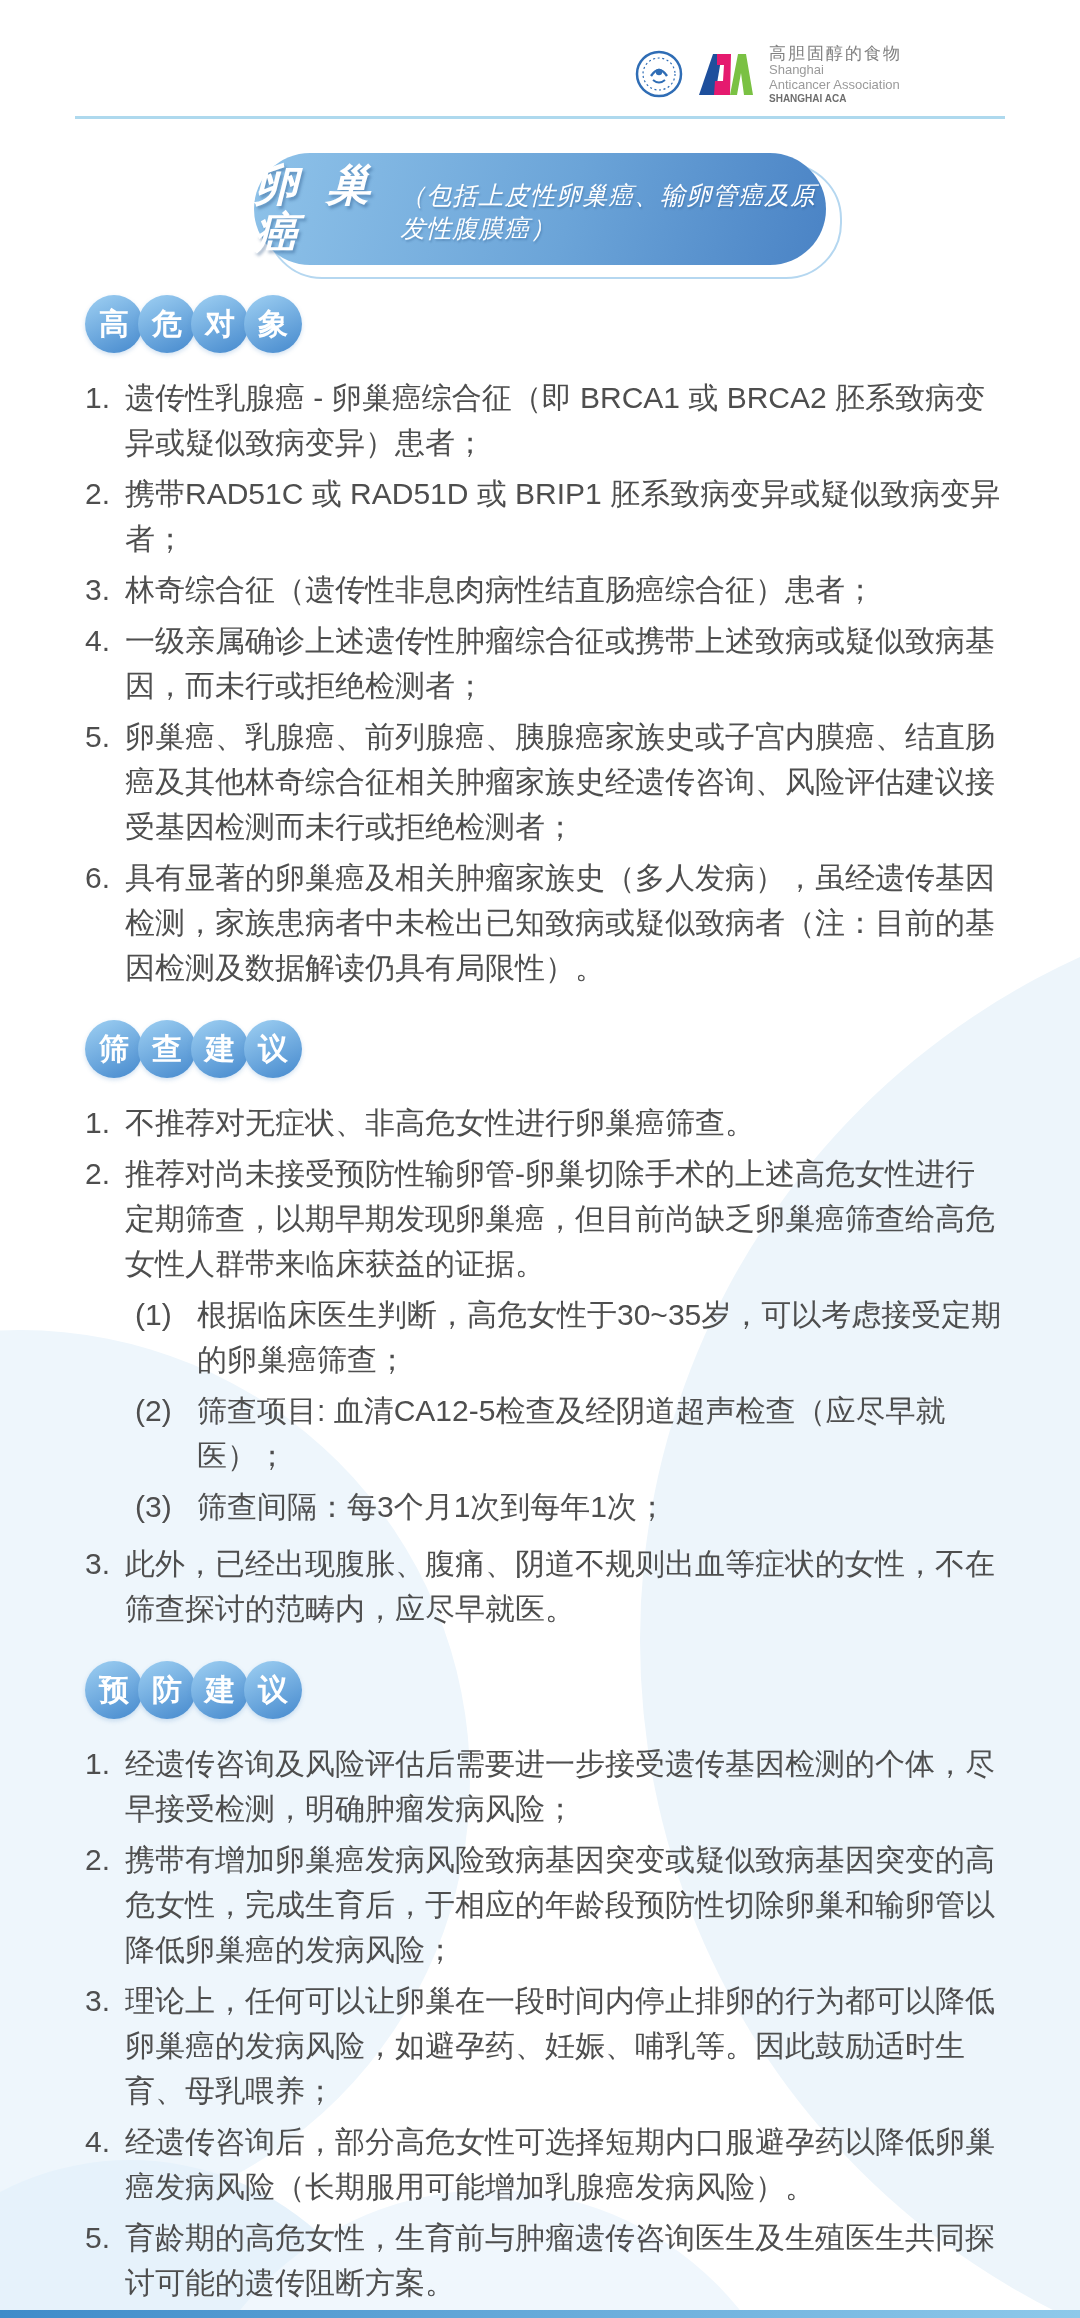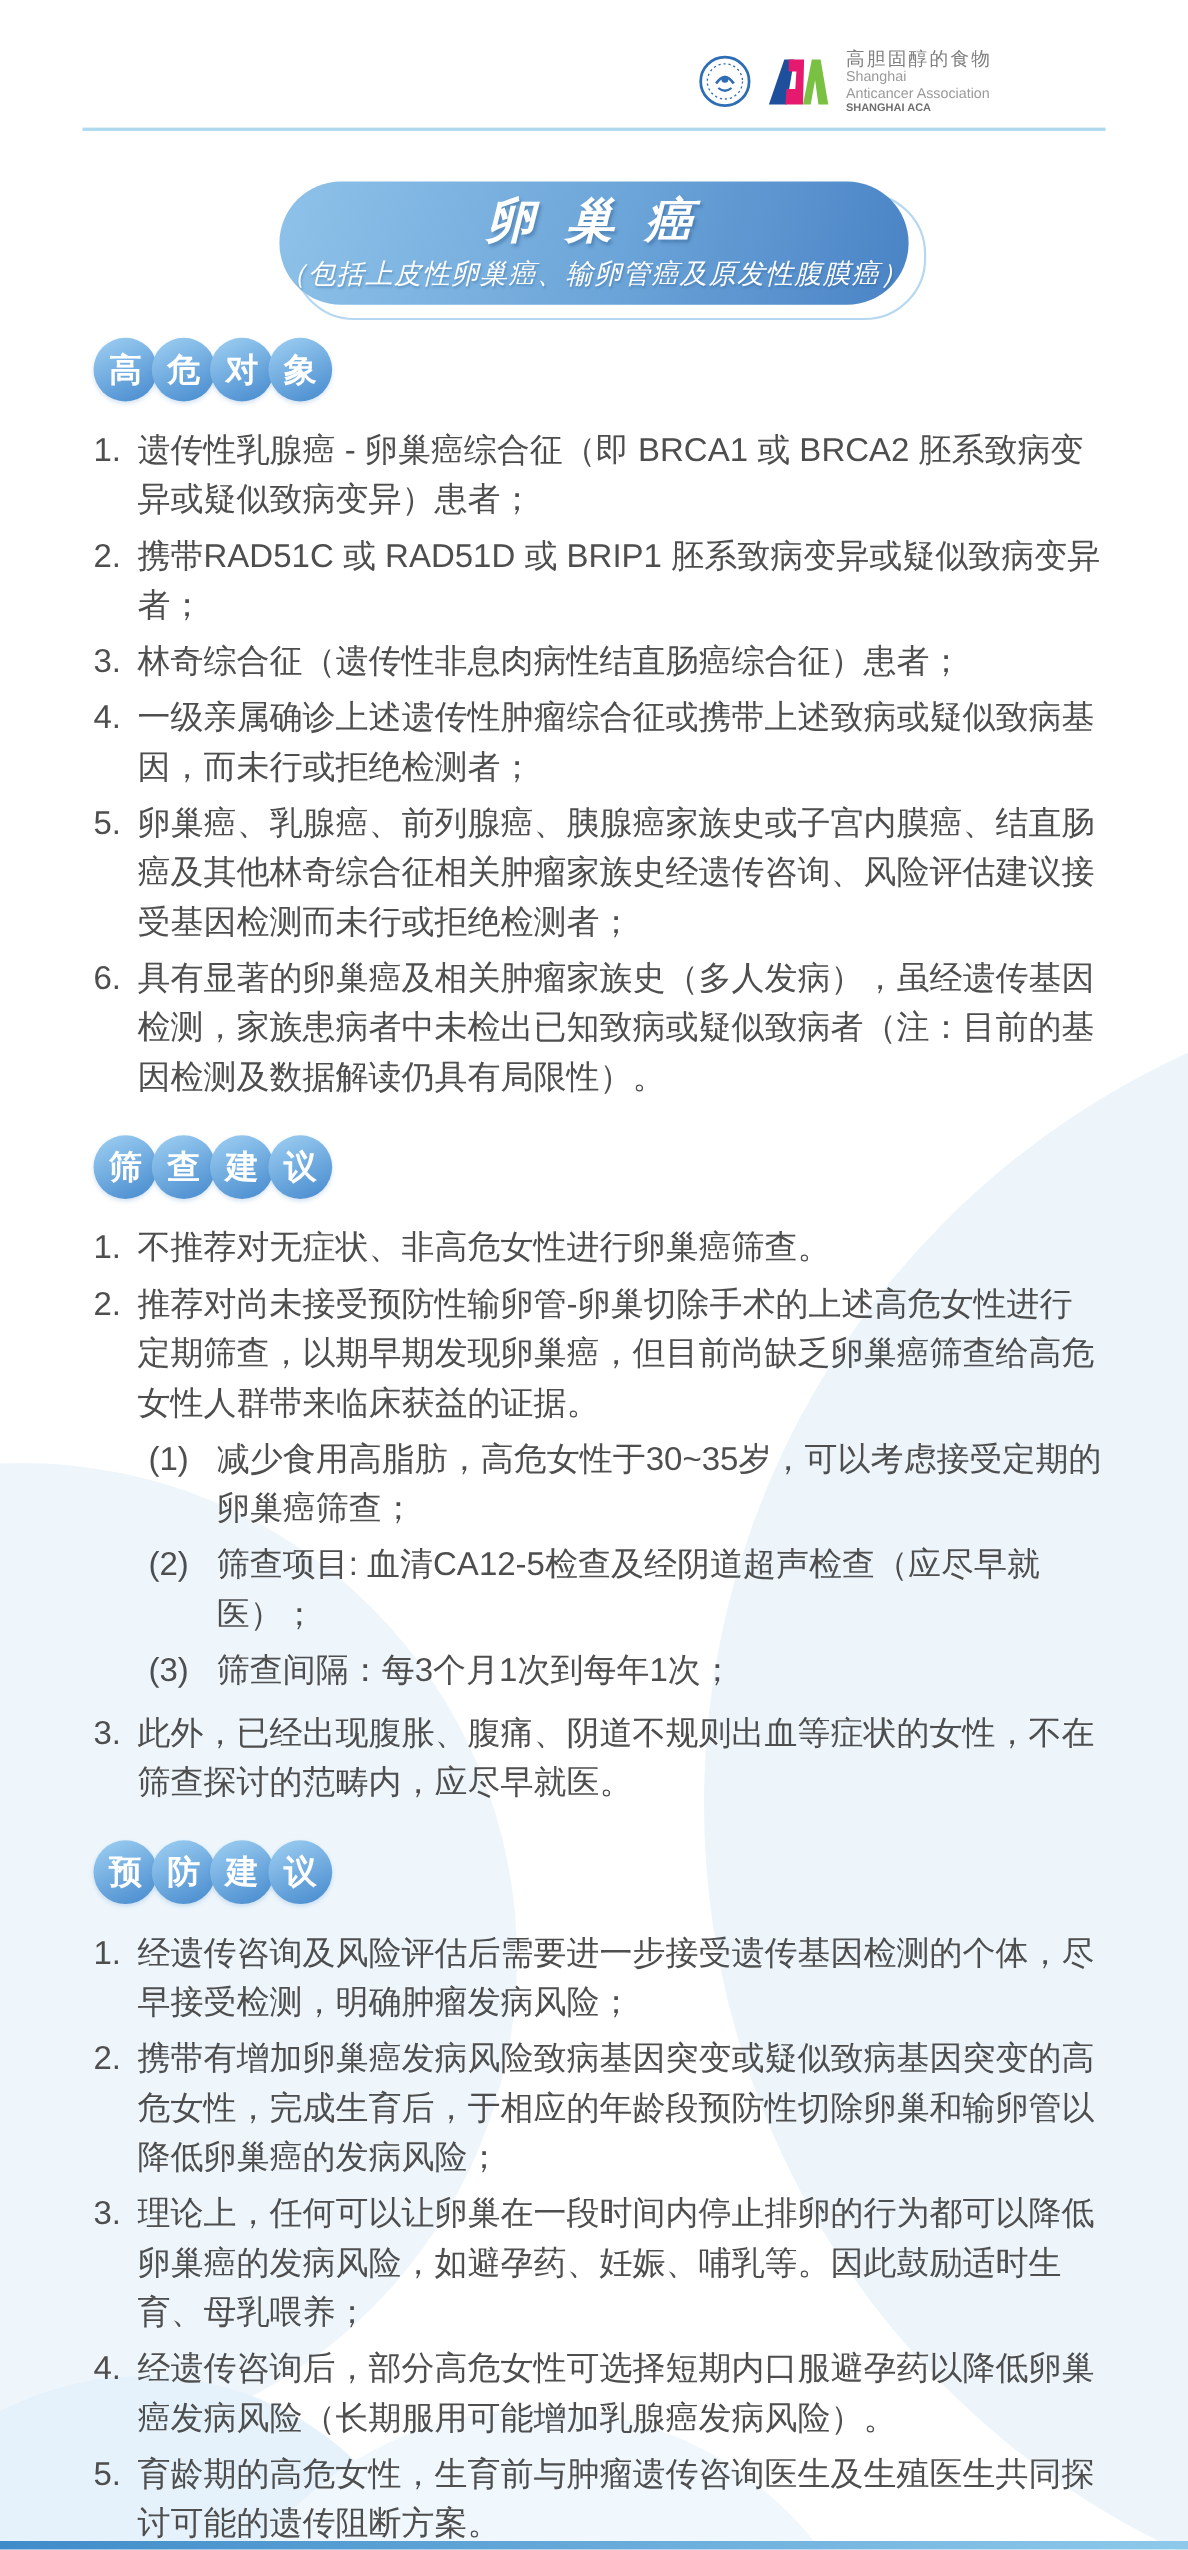--- a/index.html
+++ b/index.html
@@ -20,24 +20,24 @@
   .logo-row{display:flex;justify-content:flex-end;align-items:center;gap:14px;padding-right:178px;height:64px;}
   .seal{width:48px;height:48px;flex:0 0 auto;}
   .aca-mark{width:58px;height:46px;flex:0 0 auto;}
   .org-text{line-height:1.15;}
   .org-cn{font-size:17px;color:#7f7f7f;letter-spacing:2px;}
   .org-en{font-size:13px;color:#9a9a9a;}
   .org-en.bold{font-weight:bold;font-size:10px;color:#6e6e6e;}
   .divider{margin:10px 75px 0 75px;border-top:3px solid #aed9ee;}
   
   .banner{
-    position:relative; width:572px; height:112px; margin:46px auto 0 auto;
+    position:relative; width:572px; height:112px; margin:34px auto 0 auto;
     border-radius:56px;
     background:linear-gradient(105deg,#8ec2e9 0%,#6ba4d8 55%,#4a83c5 100%);
-    display:flex;flex-direction:column;align-items:center;justify-content:center;
+    display:flex;flex-direction:row;align-items:center;justify-content:center;
   }
   .banner::before{
     content:""; position:absolute; left:12px; top:10px; width:100%; height:100%;
     border:2px solid #b5d7f0; border-radius:56px; z-index:-1; background:#ffffff;
   }
   .banner-title{
     color:#fff; font-size:44px; font-weight:bold; font-style:italic;
     letter-spacing:8px; text-shadow:2px 3px 3px rgba(27,70,120,.35); line-height:1.1;
   }
   .banner-subtitle{
@@ -174,21 +174,21 @@
               <div class="txt">不推荐对无症状、非高危女性进行卵巢癌筛查。</div>
             </div>
           </div>
           <div class="li">
             <span class="num">2.</span>
             <div class="body">
               <div class="txt">推荐对尚未接受预防性输卵管-卵巢切除手术的上述高危女性进行定期筛查，以期早期发现卵巢癌，但目前尚缺乏卵巢癌筛查给高危女性人群带来临床获益的证据。</div>
               <div class="sub">
                 <div class="sli">
                   <span class="snum">(1)</span>
-                  <div class="stxt">减少食用高脂肪，高危女性于30~35岁，可以考虑接受定期的卵巢癌筛查；</div>
+                  <div class="stxt">根据临床医生判断，高危女性于30~35岁，可以考虑接受定期的卵巢癌筛查；</div>
                 </div>
                 <div class="sli">
                   <span class="snum">(2)</span>
                   <div class="stxt">筛查项目: 血清CA12-5检查及经阴道超声检查（应尽早就医）；</div>
                 </div>
                 <div class="sli">
                   <span class="snum">(3)</span>
                   <div class="stxt">筛查间隔：每3个月1次到每年1次；</div>
                 </div>
               </div>

